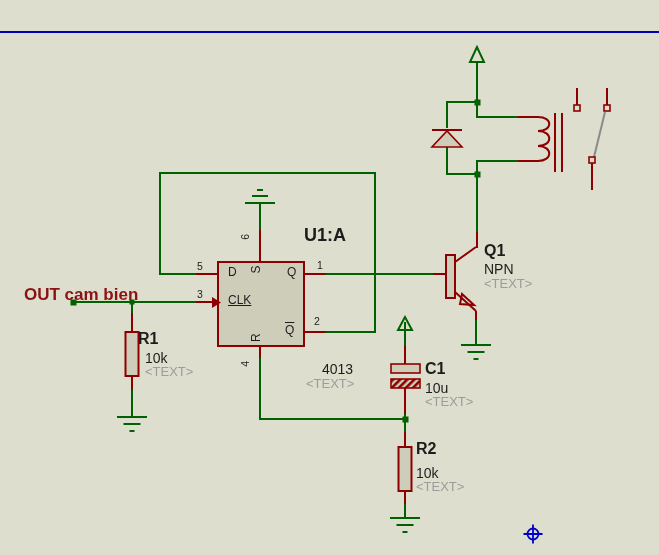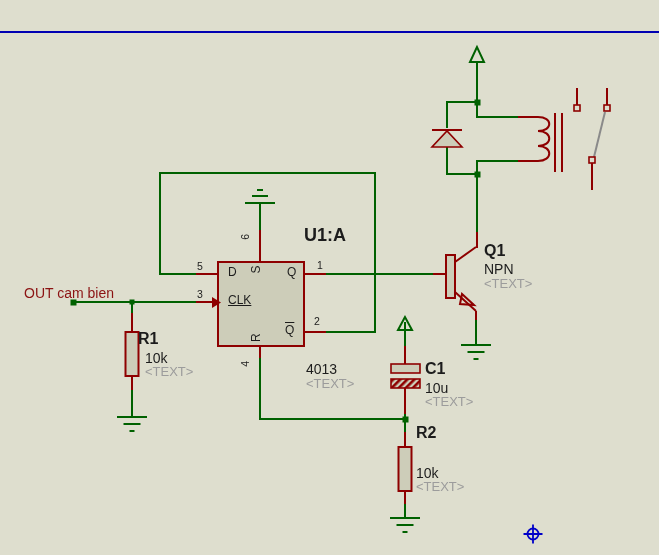--- a/index.html
+++ b/index.html
@@ -9,21 +9,21 @@
     background:var(--background,#dedece);
     font-family:"Liberation Sans", sans-serif;
     overflow:hidden;
   }
   .stage svg{position:absolute;left:0;top:0;}
   .lbl{position:absolute;white-space:nowrap;line-height:1.1;color:var(--text,#1c1c1c);}
   .ref{font-size:16px;font-weight:bold;}
   .bigref{font-size:18px;font-weight:bold;}
   .val{font-size:14px;}
   .ph{font-size:13px;color:var(--placeholder,#9c9c9c);}
-  .netlbl{font-size:14px;font-weight:normal;color:var(--net-label,#8b1212);}
+  .netlbl{font-size:17px;font-weight:bold;color:var(--net-label,#8b1212);}
   .pinnum{font-size:10.5px;}
   .pinlbl{font-size:12px;}
   .rot{transform:rotate(-90deg);transform-origin:center center;}
   .overline{text-decoration:overline;}
   
   .w{stroke:var(--wire,#006100);stroke-width:2;fill:none;}
   .wthin{stroke:var(--wire,#006100);stroke-width:2;fill:none;}
   .p{stroke:var(--component,#8e0000);stroke-width:2;fill:none;}
   .cf{fill:var(--component-fill,#cdcdb9);stroke:var(--component,#8e0000);stroke-width:2;}
   .cfthin{fill:var(--component-fill,#cdcdb9);stroke:var(--component,#8e0000);stroke-width:1.6;}
@@ -173,21 +173,21 @@
 
     <g>
       <circle class="origin" cx="533" cy="534" r="5.5"></circle>
       <path class="origin" d="M523.5,534 H542.5 M533,524.5 V543.5"></path>
     </g>
   </svg>
 
   <div class="lbl netlbl" style="left:24px;top:286px;">OUT cam bien</div>
 
   <div class="lbl bigref" style="left:304px;top:226px;">U1:A</div>
-  <div class="lbl val" style="left:306px;top:362px;">4013</div>
+  <div class="lbl val" style="left:322px;top:362px;">4013</div>
   <div class="lbl ph" style="left:306px;top:377px;">&lt;TEXT&gt;</div>
 
   <div class="lbl pinlbl" style="left:228px;top:266px;">D</div>
   <div class="lbl pinlbl" style="left:228px;top:294px;text-decoration:underline;">CLK</div>
   <div class="lbl pinlbl" style="left:287px;top:266px;">Q</div>
   <div class="lbl pinlbl overline" style="left:285px;top:324px;">Q</div>
   <div class="lbl pinlbl rot" style="left:253px;top:263px;">S</div>
   <div class="lbl pinlbl rot" style="left:252px;top:331px;">R</div>
 
   <div class="lbl pinnum" style="left:197px;top:261px;">5</div>
@@ -202,17 +202,17 @@
   <div class="lbl ph" style="left:145px;top:365px;">&lt;TEXT&gt;</div>
 
   <div class="lbl ref" style="left:484px;top:242px;">Q1</div>
   <div class="lbl val" style="left:484px;top:262px;">NPN</div>
   <div class="lbl ph" style="left:484px;top:277px;">&lt;TEXT&gt;</div>
 
   <div class="lbl ref" style="left:425px;top:360px;">C1</div>
   <div class="lbl val" style="left:425px;top:381px;">10u</div>
   <div class="lbl ph" style="left:425px;top:395px;">&lt;TEXT&gt;</div>
 
-  <div class="lbl ref" style="left:416px;top:424px;">R2</div>
+  <div class="lbl ref" style="left:416px;top:440px;">R2</div>
   <div class="lbl val" style="left:416px;top:466px;">10k</div>
   <div class="lbl ph" style="left:416px;top:480px;">&lt;TEXT&gt;</div>
 
 </div>
 
 </body></html>

